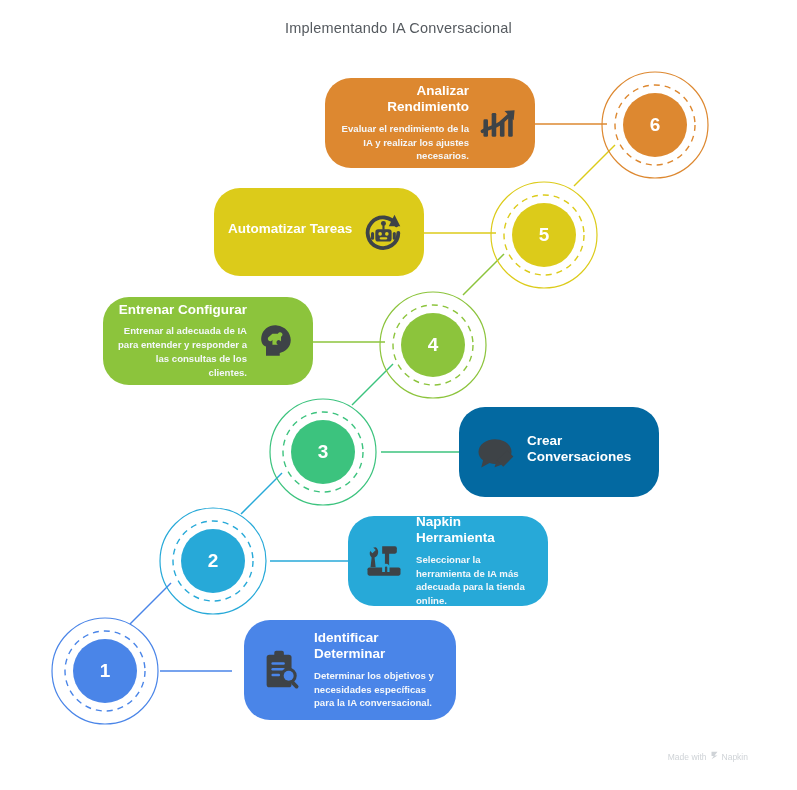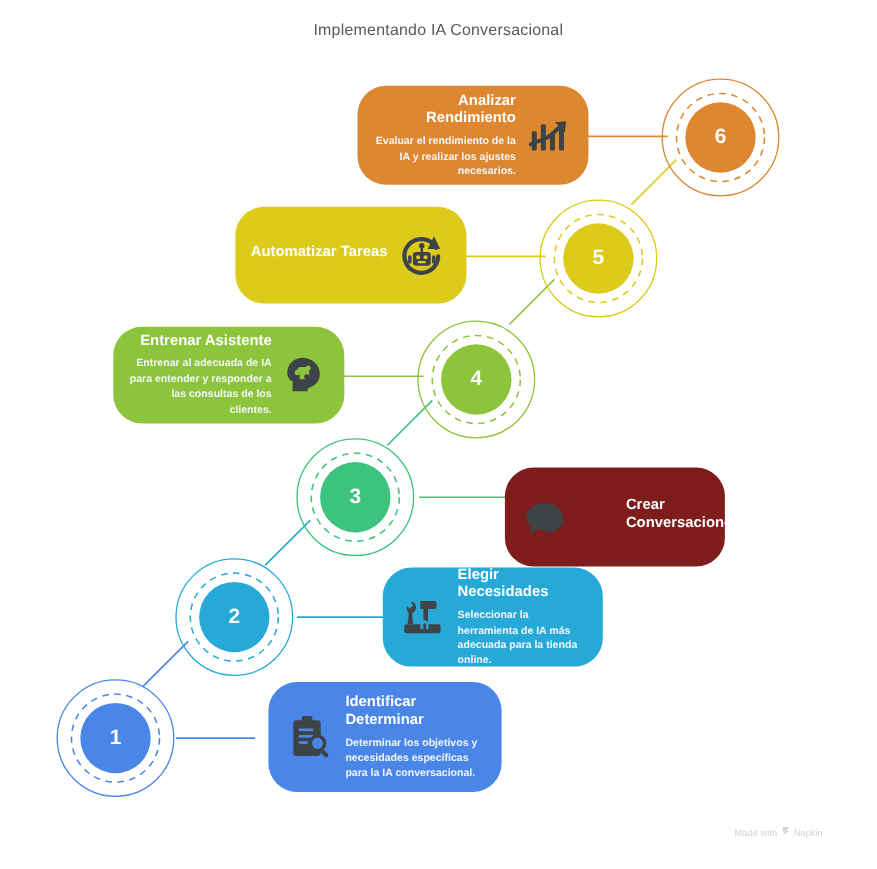--- a/index.html
+++ b/index.html
@@ -154,41 +154,41 @@
     <svg viewBox="0 0 110 110">
       <circle cx="55" cy="55" r="53" fill="none" stroke="#DCCB1A" stroke-width="1.2"></circle>
       <circle cx="55" cy="55" r="40" fill="none" stroke="#DCCB1A" stroke-width="1.4" stroke-dasharray="6 5"></circle>
       <circle cx="55" cy="55" r="32" fill="#DCCB1A"></circle>
     </svg>
     <div class="num">5</div>
   </div>
 
   <div class="card icon-right" style="left:103px; top:297px; width:210px; height:88px; background:#8CC43C;">
     <div class="txtcol">
-      <div class="ctitle">Entrenar Asistente</div>
+      <div class="ctitle">Entrenar Configurar</div>
       <div class="cdesc">Entrenar al adecuada de IA para entender y responder a las consultas de los clientes.</div>
     </div>
     <div class="icon">
       <svg width="44" height="44" viewBox="0 0 48 48">
         <path d="M12 40 L12 30 C8 29 6 24 7 19 C8.5 11 16 6 24 7 C33 8 39 15 39 23 C39 31 33 36 27 37 L27 40 Z" fill="#3E4347"></path>
         <path d="M19 16 h6 a2.6 2.6 0 1 1 3.4 3.4 v5.2 a2.6 2.6 0 1 0 -3.4 3.4 h-6 v-5.4 a2.6 2.6 0 1 1 -3.4 -3.4 Z" fill="#8CC43C"></path>
       </svg>
     </div>
   </div>
 
   <div class="badge" style="left:378px; top:290px;">
     <svg viewBox="0 0 110 110">
       <circle cx="55" cy="55" r="53" fill="none" stroke="#8CC43C" stroke-width="1.2"></circle>
       <circle cx="55" cy="55" r="40" fill="none" stroke="#8CC43C" stroke-width="1.4" stroke-dasharray="6 5"></circle>
       <circle cx="55" cy="55" r="32" fill="#8CC43C"></circle>
     </svg>
     <div class="num">4</div>
   </div>
 
-  <div class="card icon-left" style="left:459px; top:425px; width:200px; height:90px; background:#7f1d1d;gap:42px;">
+  <div class="card icon-left" style="left:459px; top:407px; width:200px; height:90px; background:#0369a1;">
     <div class="icon">
       <svg width="44" height="44" viewBox="0 0 48 48">
         <path d="M24 10 C14 10 6 16 6 24 C6 28 8 31 11 33 L9 41 L18 36 C20 36.6 22 37 24 37 C34 37 42 31 42 24 C42 16 34 10 24 10 Z" fill="#3E4347"></path>
         <path d="M37 22 l7 7 -11 11 -7 -7 Z" fill="#3E4347"></path>
         <path d="M26 33 l-2.5 7.5 7.5 -2.5 Z" fill="#3E4347"></path>
       </svg>
     </div>
     <div class="txtcol">
       <div class="ctitle">Crear Conversaciones</div>
     </div>
@@ -211,21 +211,21 @@
           <path d="M11.4 8.4 l3.6 3.6 -3.6 3.6 -3.6 -3.6 Z" fill="#27A9D8"></path>
           <rect x="25" y="13" width="4.6" height="18" rx="1"></rect>
           <path d="M22 8 h14 a2 2 0 0 1 2 2 v4 a2 2 0 0 1 -2 2 h-14 Z"></path>
           <rect x="6" y="31" width="36" height="9" rx="2"></rect>
         </g>
         <path d="M22 31 a4 4 0 0 1 8 0 v5 h-8 Z" fill="#27A9D8"></path>
         <rect x="25" y="30" width="2.6" height="7" rx="1.3" fill="#3E4347"></rect>
       </svg>
     </div>
     <div class="txtcol">
-      <div class="ctitle">Elegir Necesidades</div>
+      <div class="ctitle">Napkin Herramienta</div>
       <div class="cdesc">Seleccionar la herramienta de IA más adecuada para la tienda online.</div>
     </div>
   </div>
 
   <div class="badge" style="left:158px; top:506px;">
     <svg viewBox="0 0 110 110">
       <circle cx="55" cy="55" r="53" fill="none" stroke="#27A9D8" stroke-width="1.2"></circle>
       <circle cx="55" cy="55" r="40" fill="none" stroke="#27A9D8" stroke-width="1.4" stroke-dasharray="6 5"></circle>
       <circle cx="55" cy="55" r="32" fill="#27A9D8"></circle>
     </svg>

